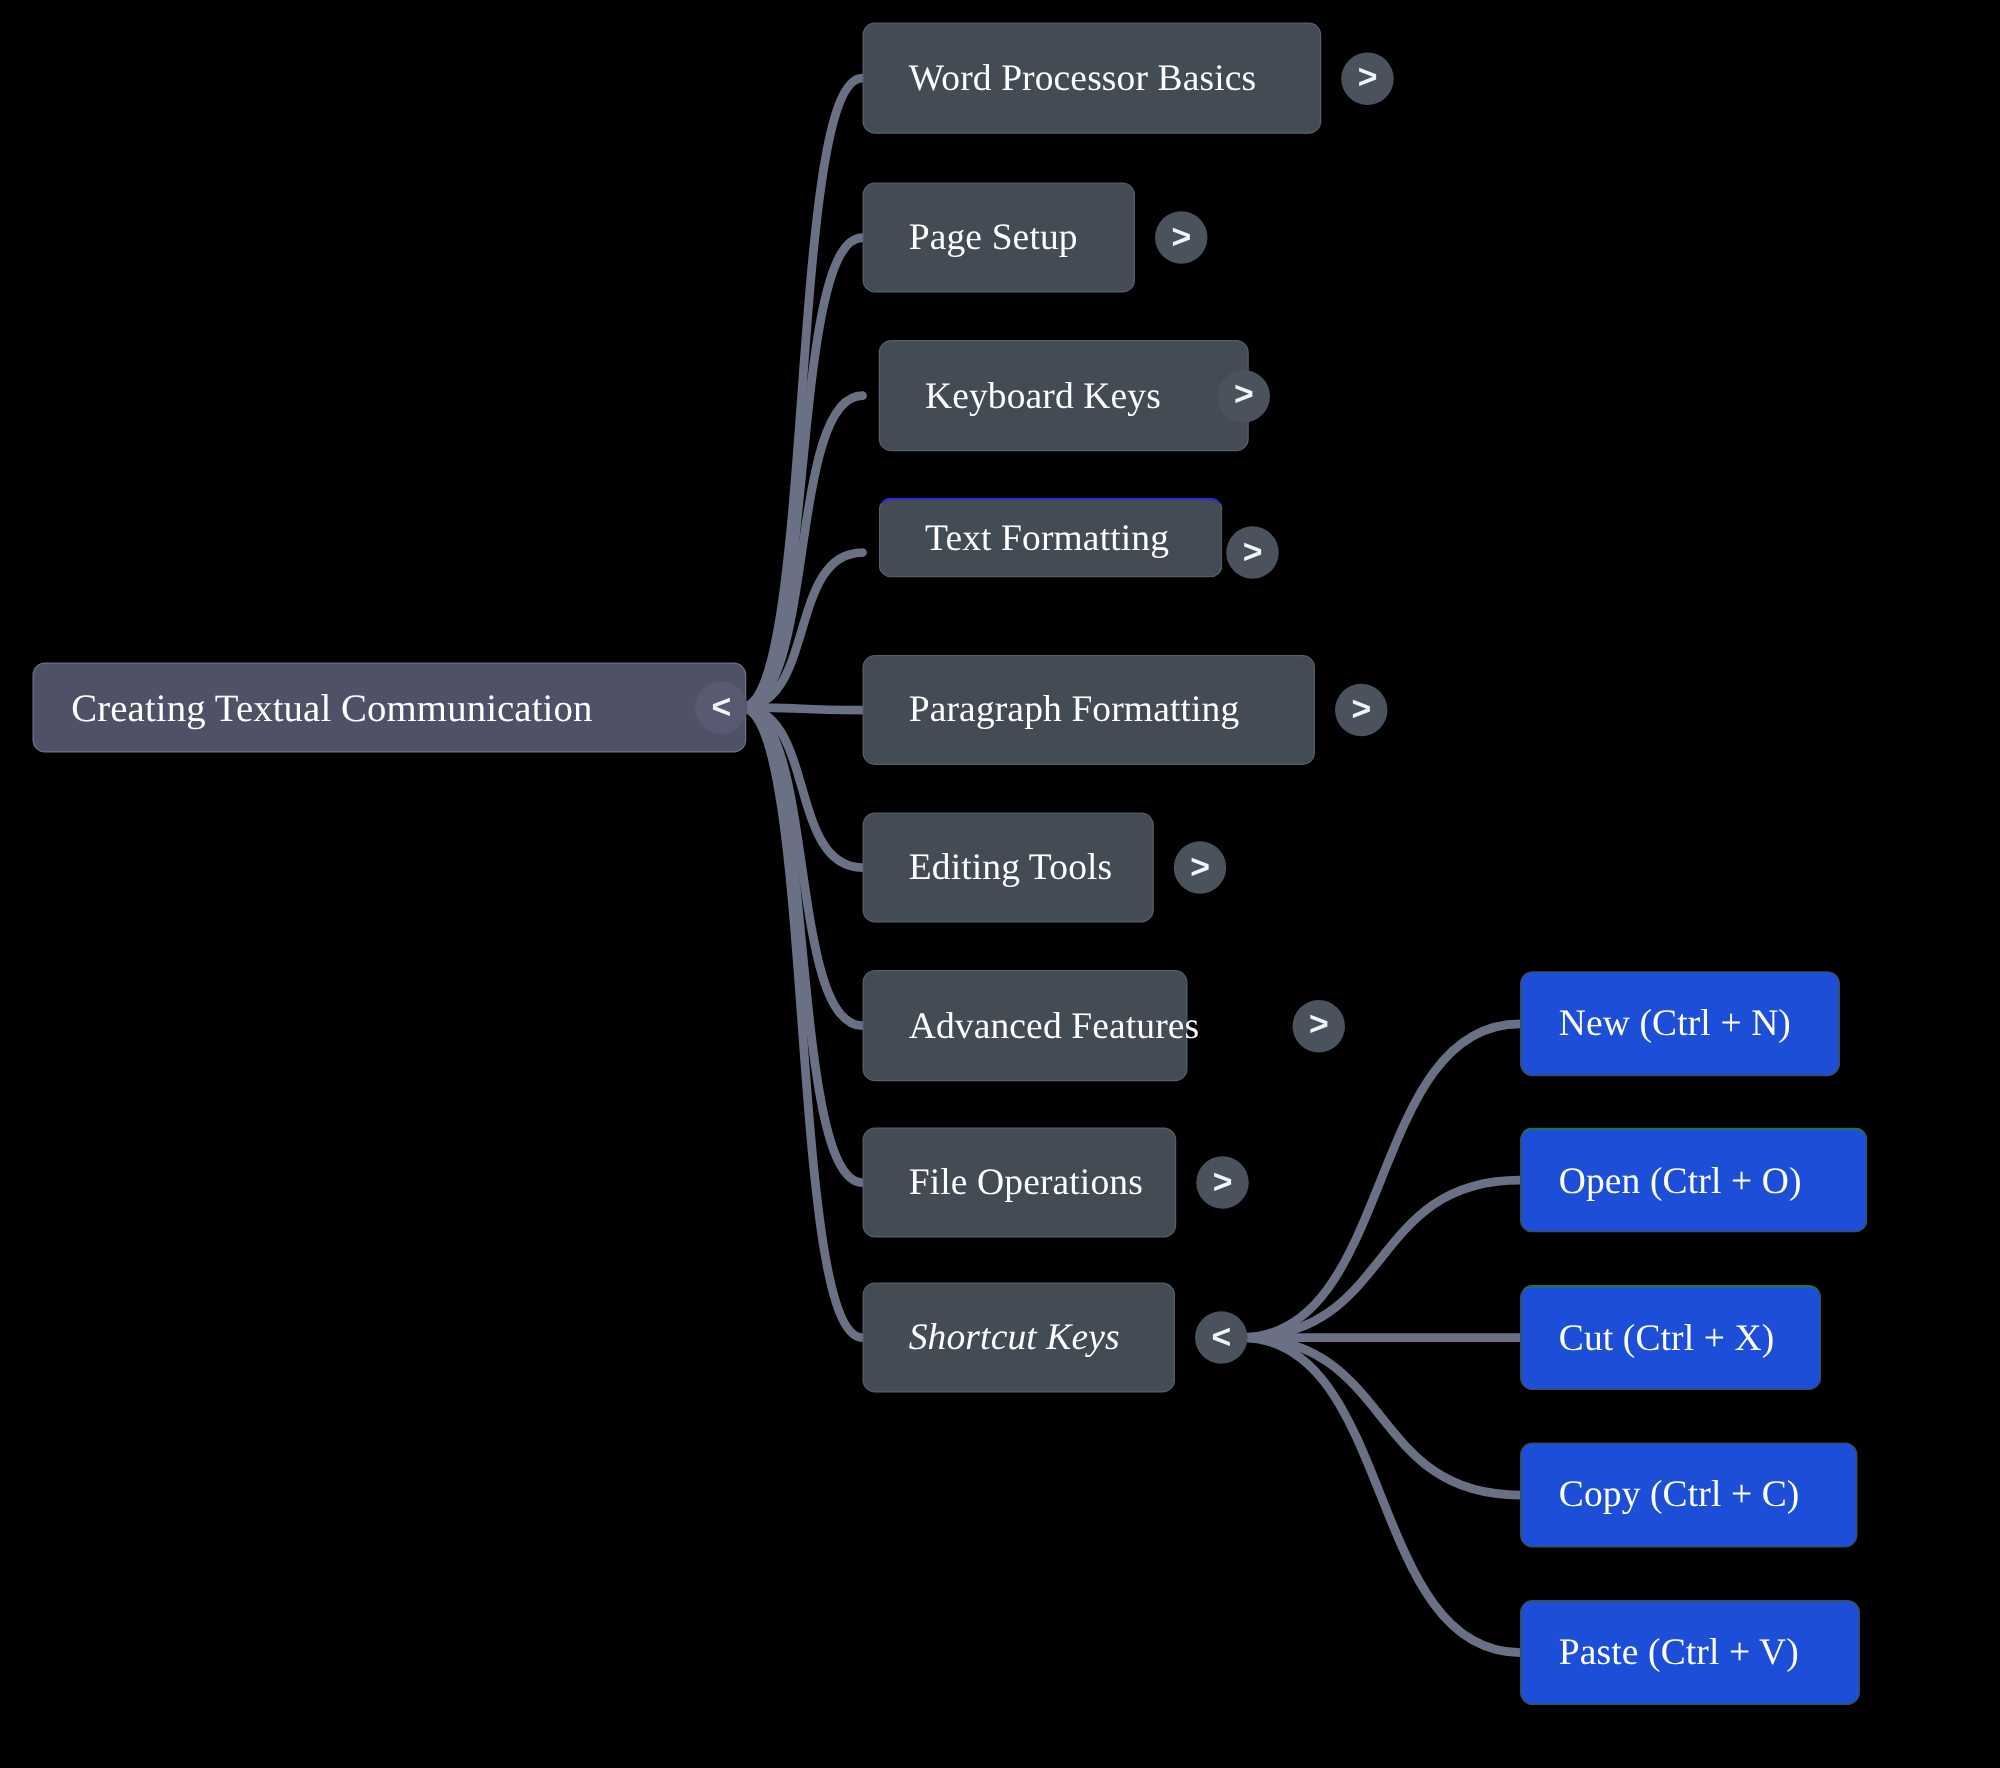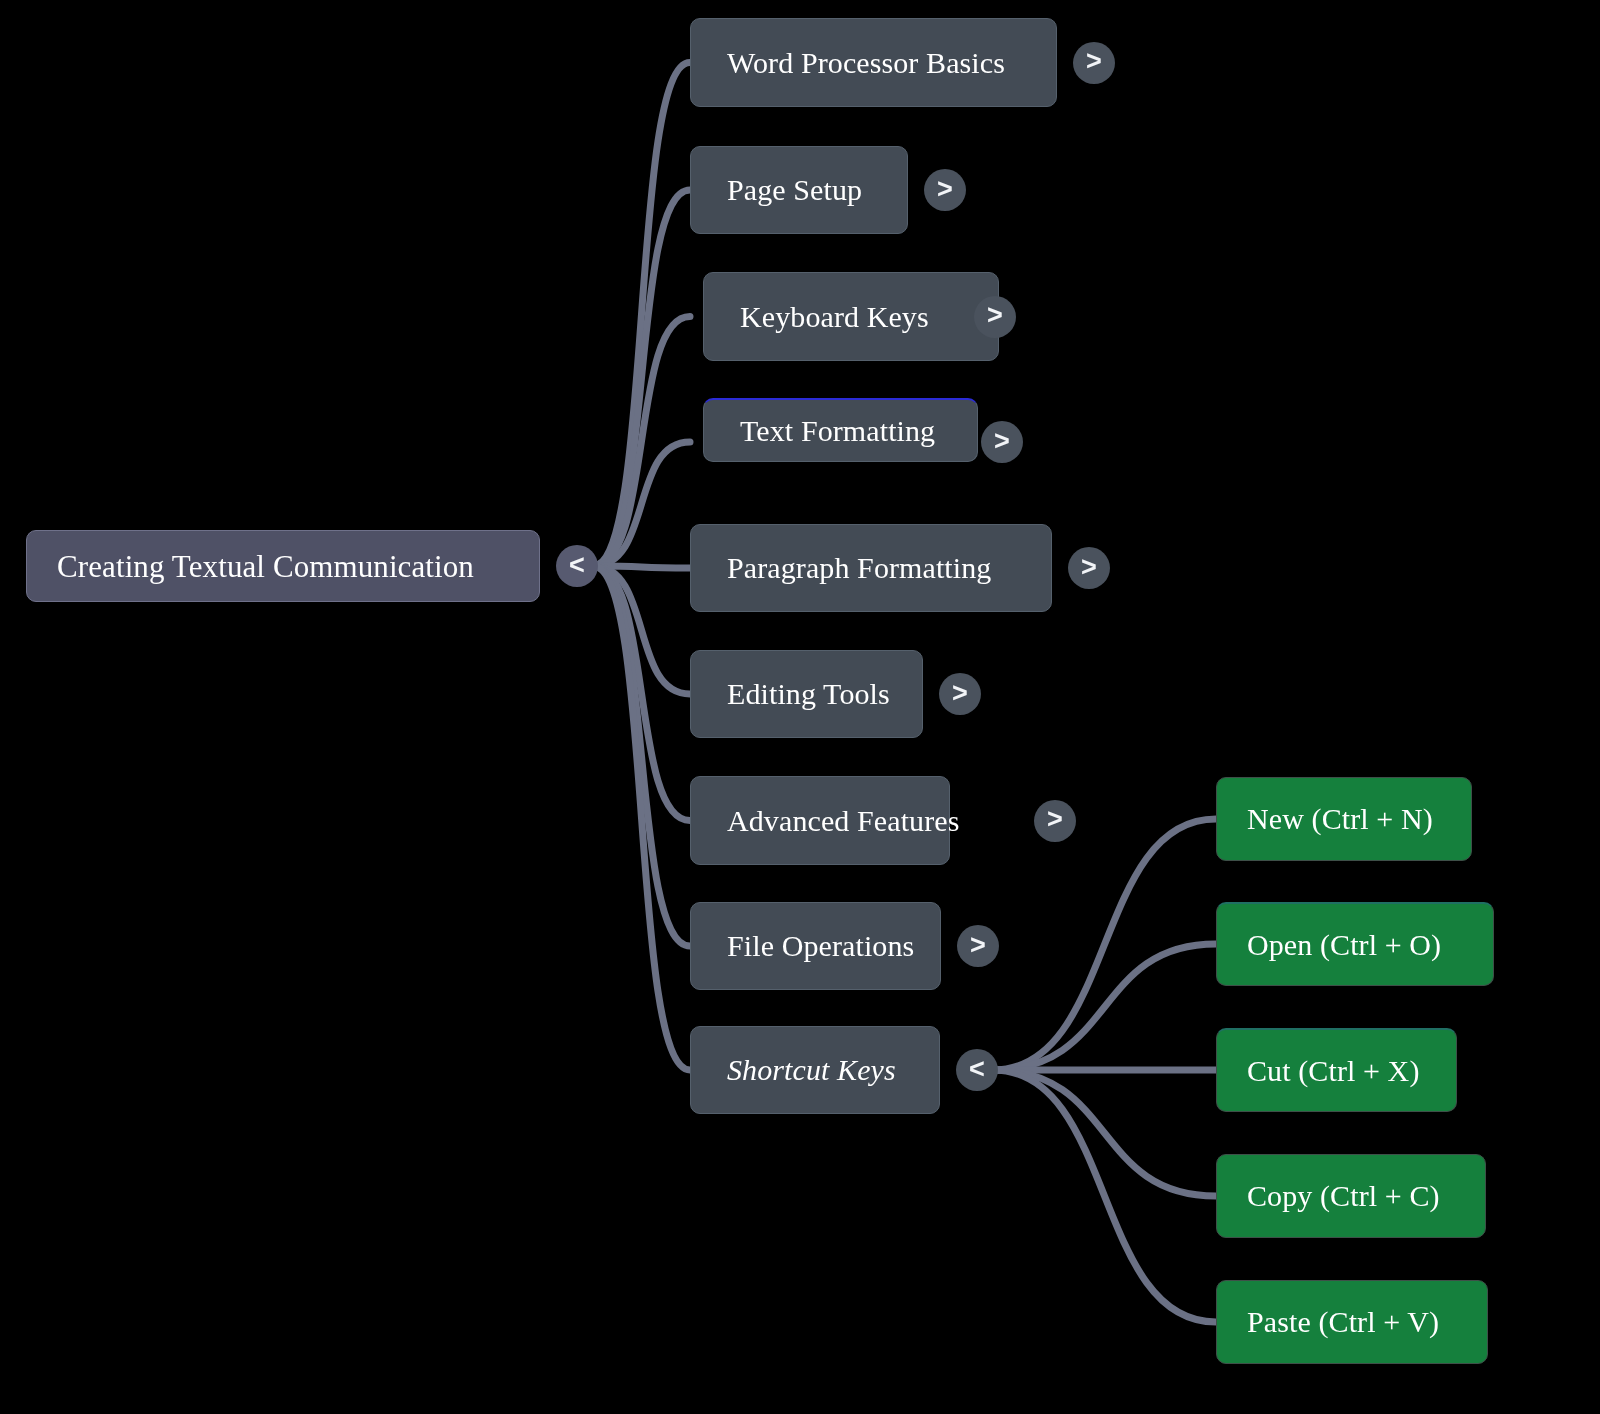--- a/index.html
+++ b/index.html
@@ -29,21 +29,21 @@
     font-size:31px;
   }
   .node.branch{
     background:#434b55;
     border:1px solid #55606c;
     font-size:30px;
     padding-left:36px;
   }
   .node.branch.sel{border-top:2px solid #2b2bd6;}
   .node.leaf{
-    background:#15803d;
+    background:#1d4ed8;
     border:1px solid #3e4f48;
     font-size:30px;
   }
   .node.leaf.sel{border-top:2px solid #1f6f63;}
 
   .toggle{
     position:absolute;
     width:42px;height:42px;border-radius:50%;
     background:#4a525d;
     display:flex;align-items:center;justify-content:center;
@@ -70,21 +70,21 @@
       <path d="M 593 566 C 653 566 630 820.5 690 820.5" fill="none" stroke="#6b7185" stroke-width="7" stroke-linecap="round"></path>
       <path d="M 593 566 C 653 566 630 946 690 946" fill="none" stroke="#6b7185" stroke-width="7" stroke-linecap="round"></path>
       <path d="M 593 566 C 653 566 630 1070 690 1070" fill="none" stroke="#6b7185" stroke-width="7" stroke-linecap="round"></path>
       <path d="M 993 1070 C 1115.65 1070 1093.35 819 1216 819" fill="none" stroke="#6b7185" stroke-width="7" stroke-linecap="round"></path>
       <path d="M 993 1070 C 1115.65 1070 1093.35 944 1216 944" fill="none" stroke="#6b7185" stroke-width="7" stroke-linecap="round"></path>
       <path d="M 993 1070 C 1115.65 1070 1093.35 1070 1216 1070" fill="none" stroke="#6b7185" stroke-width="7" stroke-linecap="round"></path>
       <path d="M 993 1070 C 1115.65 1070 1093.35 1196 1216 1196" fill="none" stroke="#6b7185" stroke-width="7" stroke-linecap="round"></path>
       <path d="M 993 1070 C 1115.65 1070 1093.35 1322 1216 1322" fill="none" stroke="#6b7185" stroke-width="7" stroke-linecap="round"></path>
     </svg>
   <div id="nodes">
-      <div class="node root" style="left: 26px; top: 530px; width: 514px; height: 72px;">
+      <div class="node root" style="left: 26px; top: 530px; width: 571px; height: 72px;">
         <span class="label">Creating Textual Communication</span>
       </div>
       <div class="node branch" style="left: 690px; top: 18px; width: 367px; height: 89px;">
         <span class="label">Word Processor Basics</span>
       </div>
       <div class="toggle" style="left: 1073px; top: 41.5px;">
         <span>&gt;</span>
       </div>
       <div class="node branch" style="left: 690px; top: 146px; width: 218px; height: 88px;">
         <span class="label">Page Setup</span>

